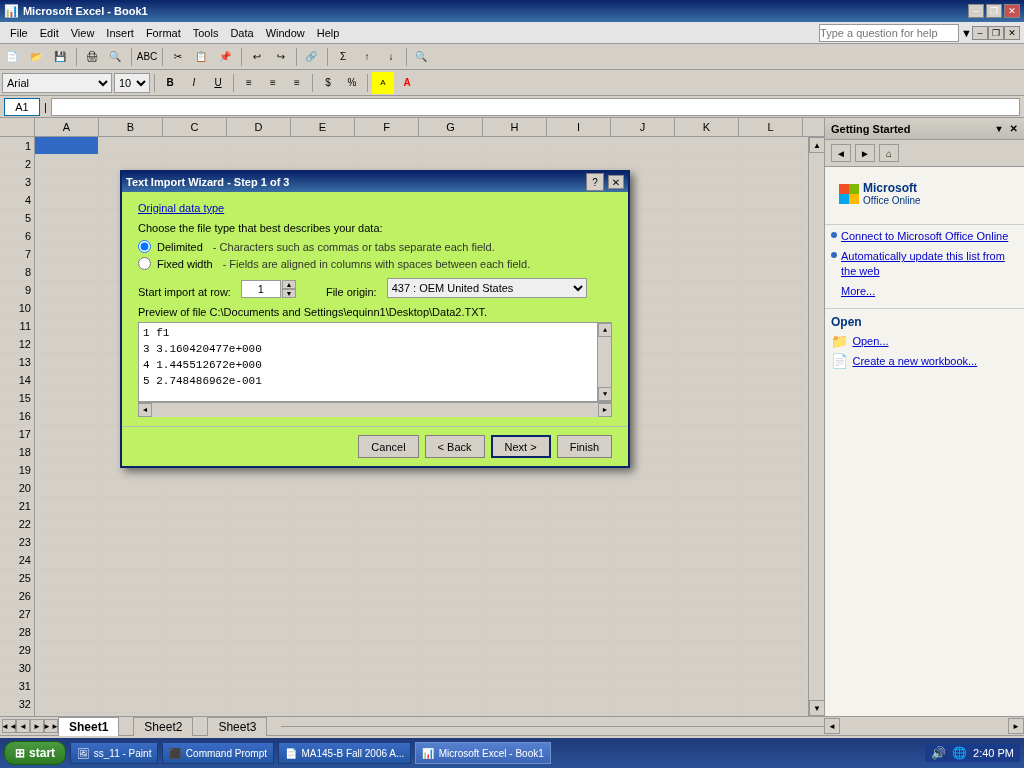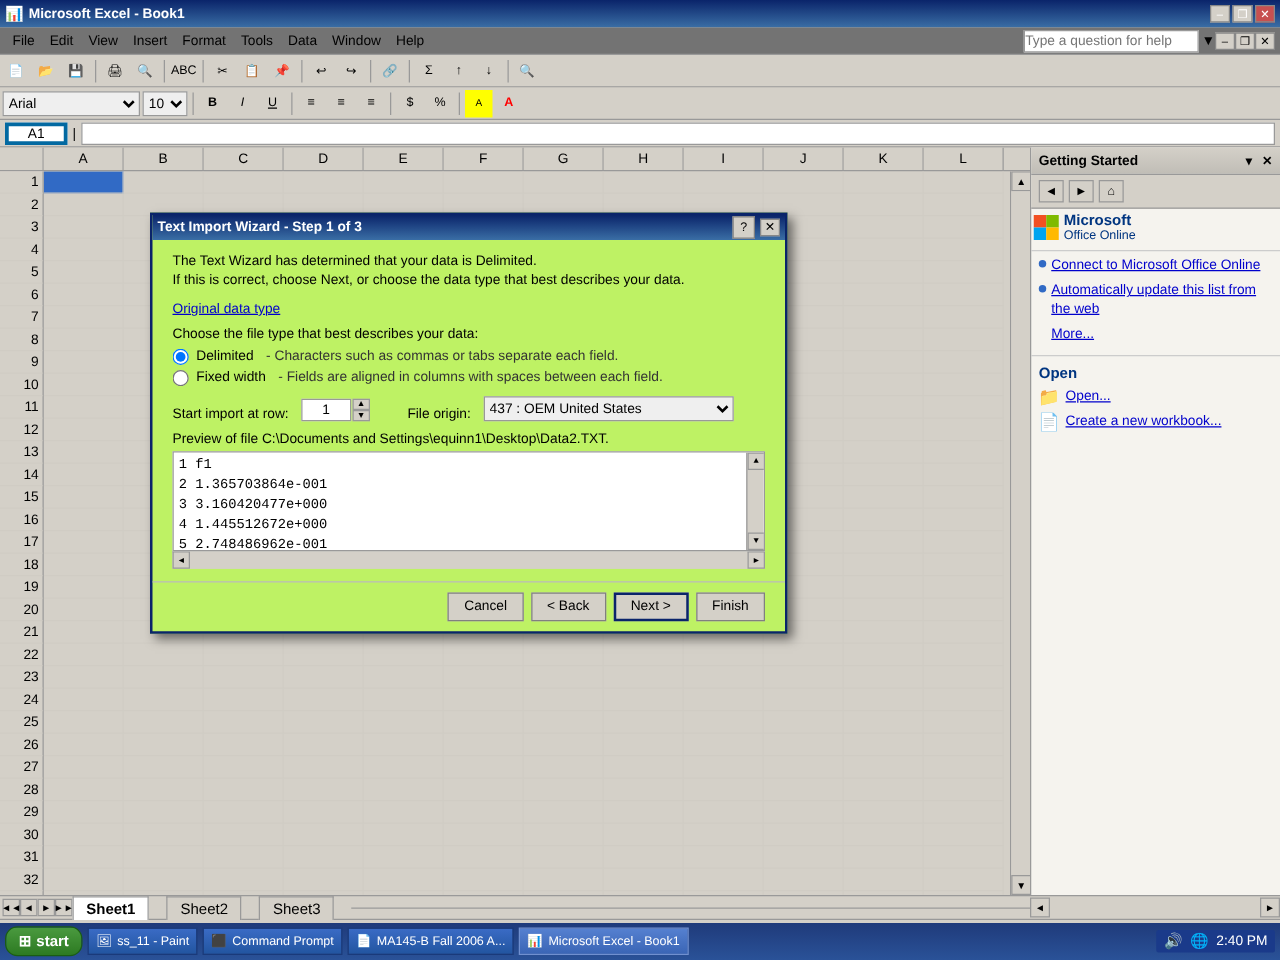--- a/index.html
+++ b/index.html
@@ -18,21 +18,21 @@
     #titlebar-left { display: flex; align-items: center; gap: 4px; }
     #titlebar-title { font-size: 11px; font-weight: bold; }
     #titlebar-controls { display: flex; gap: 2px; }
     .title-btn {
       width: 16px; height: 14px; background: #d4d0c8; border: 1px solid #888;
       display: flex; align-items: center; justify-content: center; font-size: 9px; cursor: pointer;
     }
 
     
     #menubar {
-      background: #737373; height: 22px; display: flex; align-items: center;
+      background: #e5e5e5; height: 22px; display: flex; align-items: center;
       padding: 0 4px; border-bottom: 1px solid #999;
     }
     .menu-item { padding: 2px 6px; font-size: 11px; cursor: pointer; }
 
     
     .toolbar {
       background: #d4d0c8; height: 26px; display: flex; align-items: center;
       padding: 0 2px; border-bottom: 1px solid #999; gap: 2px;
     }
     .tb-btn {
@@ -43,21 +43,21 @@
     .font-select {
       height: 20px; width: 110px; font-size: 11px; border: 1px solid #999;
     }
     .font-size-select { height: 20px; width: 36px; font-size: 11px; border: 1px solid #999; }
 
     
     #formulabar {
       background: #d4d0c8; height: 22px; display: flex; align-items: center;
       padding: 0 4px; border-bottom: 1px solid #999; gap: 4px;
     }
-    #cell-ref { width: 50px; height: 18px; font-size: 11px; border: 3px solid #0369a1; text-align: center; }
+    #cell-ref { width: 36px; height: 18px; font-size: 11px; border: 1px solid #0369a1; text-align: center; }
     #formula-input { flex: 1; height: 18px; font-size: 11px; border: 1px solid #999; padding: 0 2px; }
 
     
     #main-area { display: flex; height: calc(768px - 22px - 22px - 26px - 26px - 22px - 22px - 22px); }
 
     
     #spreadsheet { flex: 1; display: flex; flex-direction: column; overflow: hidden; position: relative; }
     #col-headers { display: flex; border-bottom: 1px solid #999; background: #d4d0c8; }
     .corner-cell { width: 35px; min-width: 35px; height: 18px; border-right: 1px solid #999; background: #d4d0c8; }
     .col-header {
@@ -91,21 +91,21 @@
     #panel-header-controls { display: flex; gap: 2px; }
     .panel-btn { cursor: pointer; font-size: 10px; }
 
     #panel-nav { display: flex; gap: 4px; padding: 4px 6px; background: #d4d0c8; border-bottom: 1px solid #999; }
     .panel-nav-btn {
       width: 20px; height: 18px; background: #d4d0c8; border: 1px solid #999;
       display: flex; align-items: center; justify-content: center; font-size: 10px; cursor: pointer;
     }
 
     #office-online-banner {
-      padding: 2px; border-bottom: 1px solid #ccc;
+      padding: 14px; border-bottom: 1px solid #ccc;
     }
     #office-logo { display: flex; align-items: center; gap: 4px; margin-bottom: 4px; }
     .ms-logo {
       width: 20px; height: 20px; display: grid; grid-template-columns: 1fr 1fr; grid-template-rows: 1fr 1fr;
     }
     .ms-logo div:nth-child(1) { background: #f25022; }
     .ms-logo div:nth-child(2) { background: #7fba00; }
     .ms-logo div:nth-child(3) { background: #00a4ef; }
     .ms-logo div:nth-child(4) { background: #ffb900; }
     .office-text { font-size: 12px; font-weight: bold; color: #003580; }
@@ -960,24 +960,20 @@
   <div id="dialog-overlay">
     <div id="dialog">
       <div id="dialog-titlebar">
         <span id="dialog-title">Text Import Wizard - Step 1 of 3</span>
         <div style="display:flex; align-items:center; gap:4px;">
           <div class="help-btn">?</div>
           <div id="dialog-close">✕</div>
         </div>
       </div>
       <div id="dialog-body">
-        <div class="dialog-intro">
-          <span>The Text Wizard has determined that your data is Delimited.</span><br>
-          <span>If this is correct, choose Next, or choose the data type that best describes your data.</span>
-        </div>
         <a class="original-link">Original data type</a>
         <div class="dialog-section-label">Choose the file type that best describes your data:</div>
         <div class="radio-row">
           <input type="radio" name="datatype" checked="" id="r_delimited" style="">
           <label for="r_delimited" class="radio-label">Delimited</label>
           <span style="font-size:11px; color:#333; margin-left:4px;">- Characters such as commas or tabs separate each field.</span>
         </div>
         <div class="radio-row">
           <input type="radio" name="datatype" id="r_fixed" style="">
           <label for="r_fixed" class="radio-label">Fixed width</label>
@@ -994,21 +990,20 @@
           </div>
           <span class="dialog-label" style="margin-left:20px;">File origin:</span>
           <select class="origin-select">
             <option>437 : OEM United States</option>
           </select>
         </div>
         <div class="preview-label">Preview of file C:\Documents and Settings\equinn1\Desktop\Data2.TXT.</div>
         <div id="preview-box">
           <div id="preview-content">
             <div class="preview-line">1 f1</div>
-            <div class="preview-line">2 1.365703864e-001</div>
             <div class="preview-line">3 3.160420477e+000</div>
             <div class="preview-line">4 1.445512672e+000</div>
             <div class="preview-line">5 2.748486962e-001</div>
           </div>
           <div class="preview-scrollbar">
             <div class="preview-scroll-up">▲</div>
             <div class="preview-scroll-down">▼</div>
           </div>
         </div>
         <div id="preview-horiz">

